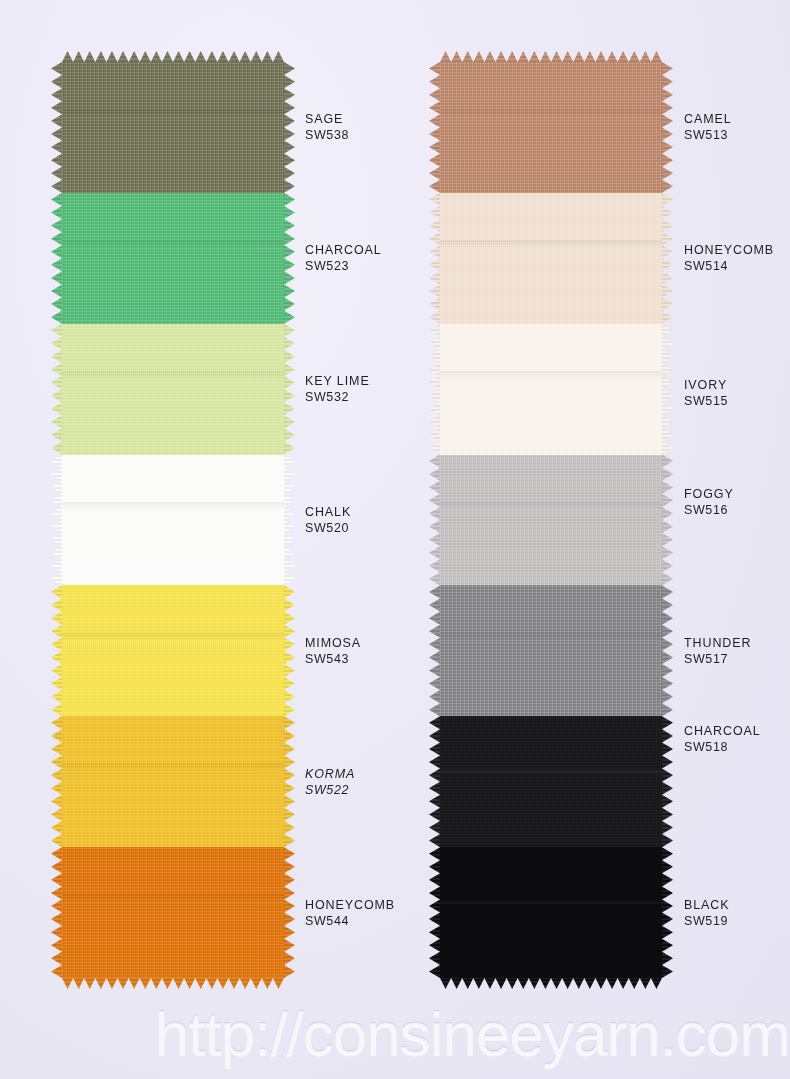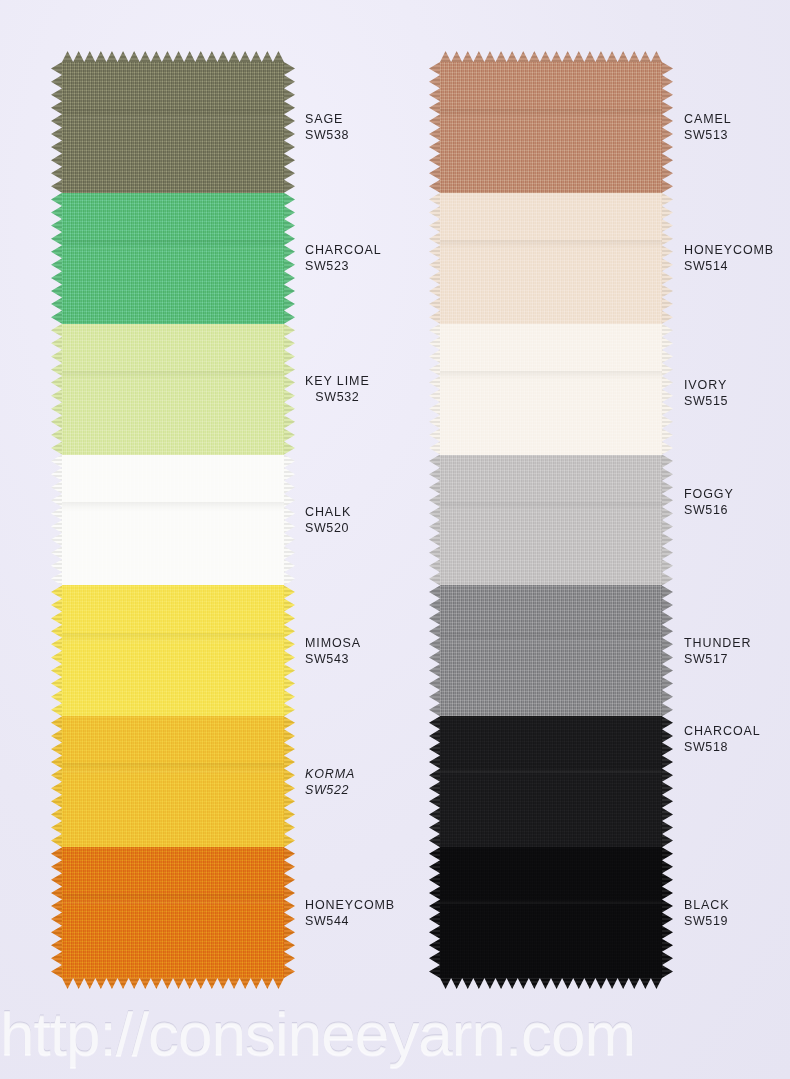--- a/index.html
+++ b/index.html
@@ -208,21 +208,21 @@
     font-size: 16px;
     letter-spacing: 2.4px;
     color: #232329;
   }
 
   
   .watermark {
     position: absolute;
     left: 0; right: 0;
     bottom: -4px;
-    text-align: left;
+    text-align: right;
     font-family: "Liberation Sans", sans-serif;
     font-size: 62px;
     line-height: 70px;
     font-weight: 400;
     letter-spacing: -1px;
     color: rgba(255,255,255,0.62);
     text-shadow:
       0 1px 0 rgba(255,255,255,0.55),
       0 -1px 0 rgba(190,188,210,0.55);
     white-space: nowrap;
@@ -324,21 +324,21 @@
         <div class="fold"></div>
         <div class="pink-edge l" style="--c: #0c0c0e;"></div>
         <div class="pink-edge r" style="--c: #0c0c0e;"></div>
         <div class="pink-edge b" style="--c: #0c0c0e;"></div>
       </div>
     </div>
 
   <div id="labels-layer">
       <div class="label left-col" style="top: 111.429px;"><span class="name">SAGE</span><span class="code">SW538</span></div>
       <div class="label left-col" style="top: 242.286px;"><span class="name">CHARCOAL</span><span class="code">SW523</span></div>
-      <div class="label left-col" style="top: 373.143px; text-align: center;"><span class="name">KEY LIME</span><span class="code">SW532</span></div>
+      <div class="label left-col" style="top: 373.143px;"><span class="name">KEY LIME</span><span class="code">SW532</span></div>
       <div class="label left-col" style="top: 504px;"><span class="name">CHALK</span><span class="code">SW520</span></div>
       <div class="label left-col" style="top: 634.857px;"><span class="name">MIMOSA</span><span class="code">SW543</span></div>
       <div class="label left-col" style="top: 765.714px; font-style: italic;"><span class="name">KORMA</span><span class="code">SW522</span></div>
       <div class="label left-col" style="top: 896.571px;"><span class="name">HONEYCOMB</span><span class="code">SW544</span></div>
       <div class="label right-col" style="top: 111.429px;"><span class="name">CAMEL</span><span class="code">SW513</span></div>
       <div class="label right-col" style="top: 242.286px;"><span class="name">HONEYCOMB</span><span class="code">SW514</span></div>
       <div class="label right-col" style="top: 377px;"><span class="name">IVORY</span><span class="code">SW515</span></div>
       <div class="label right-col" style="top: 486px;"><span class="name">FOGGY</span><span class="code">SW516</span></div>
       <div class="label right-col" style="top: 634.857px;"><span class="name">THUNDER</span><span class="code">SW517</span></div>
       <div class="label right-col" style="top: 723px;"><span class="name">CHARCOAL</span><span class="code">SW518</span></div>

